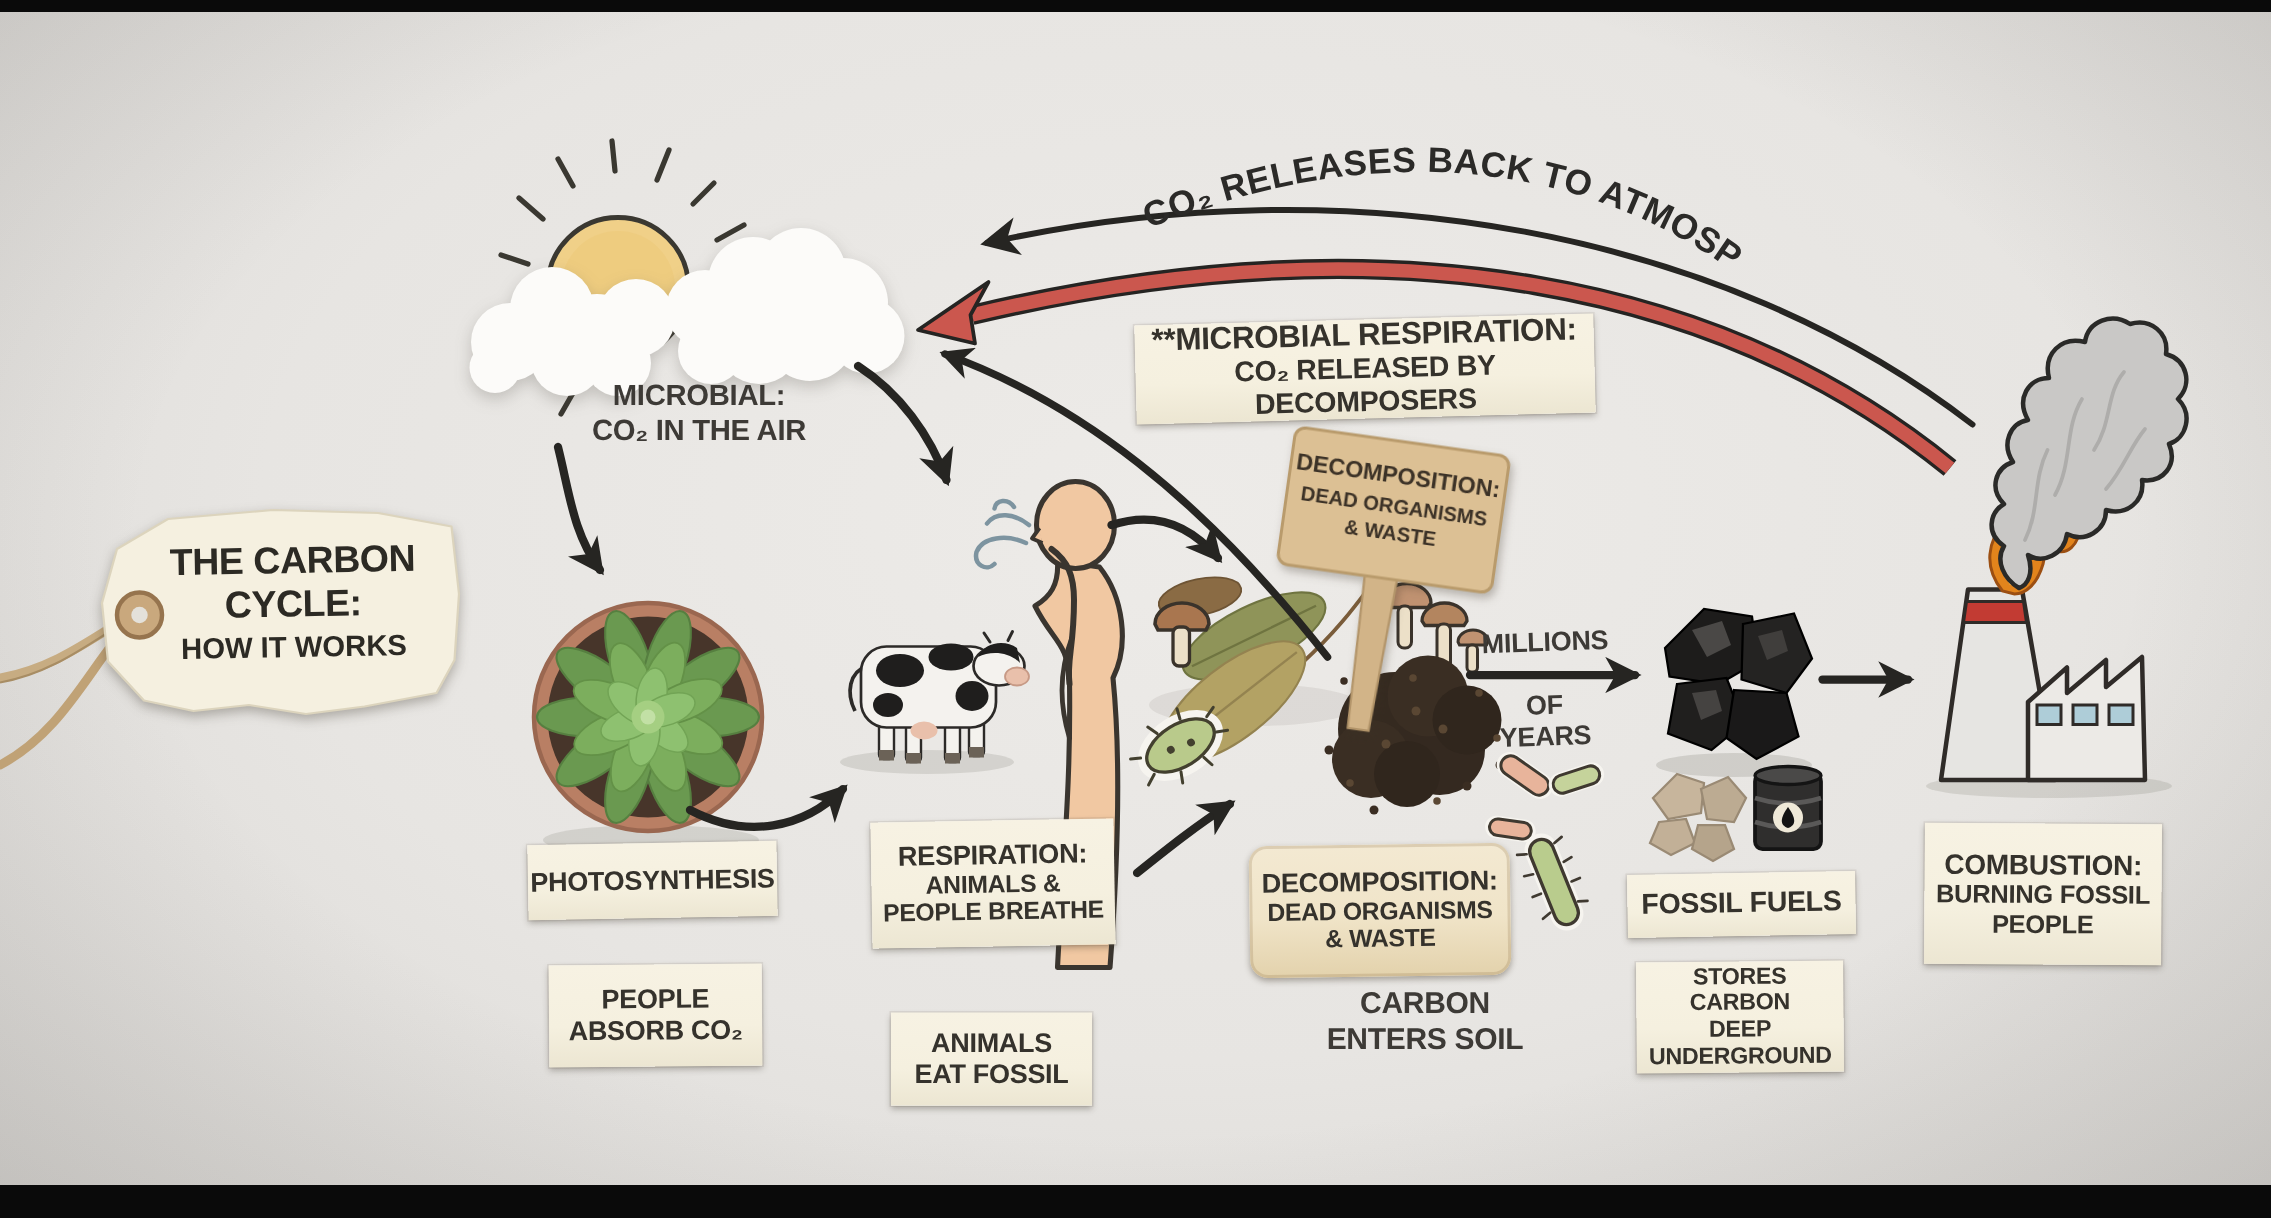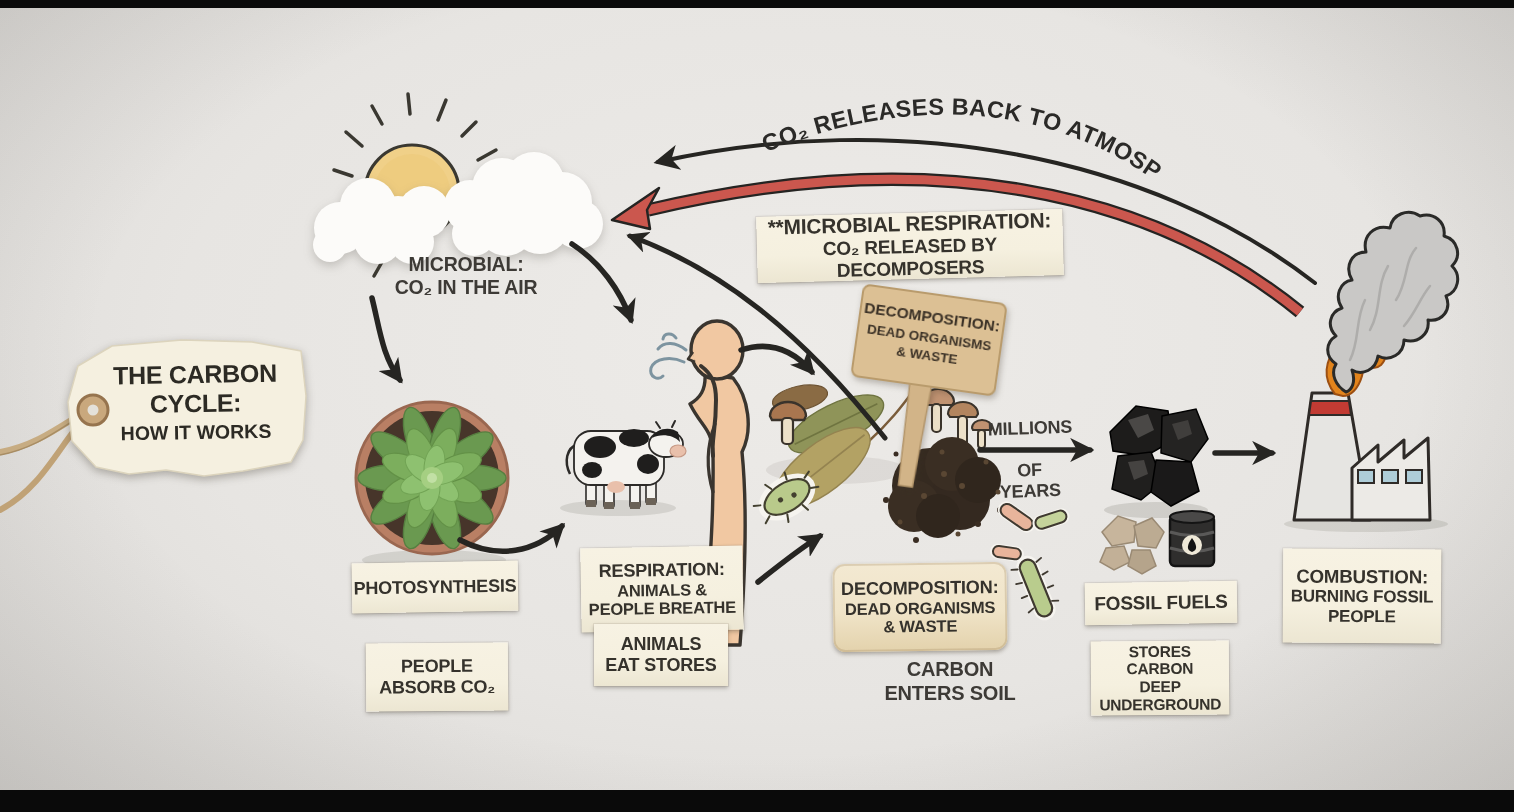--- a/index.html
+++ b/index.html
@@ -413,23 +413,23 @@
     <div class="paper-label" style="left:366px;top:643px;width:142px;height:68px;font-size:18px;transform:rotate(-.5deg);">
       <div>PEOPLE</div>
       <div>ABSORB CO₂</div>
     </div>
 
     <div class="paper-label" style="left:581px;top:547px;width:162px;height:84px;font-size:16.5px;transform:rotate(-1deg);">
       <div class="l1">RESPIRATION:</div>
       <div>ANIMALS &amp;</div>
       <div>PEOPLE BREATHE</div>
     </div>
-    <div class="paper-label" style="left:594px;top:624px;width:134px;height:62px;font-size:18px;">
+    <div class="paper-label" style="left:594px;top:675px;width:134px;height:62px;font-size:18px;">
       <div>ANIMALS</div>
-      <div>EAT STORES</div>
+      <div>EAT FOSSIL</div>
     </div>
 
     <div class="paper-label plaque" style="left:833px;top:563px;width:174px;height:88px;font-size:16.5px;transform:rotate(-.8deg);">
       <div class="l1">DECOMPOSITION:</div>
       <div>DEAD ORGANISMS</div>
       <div>&amp; WASTE</div>
     </div>
     <div class="bg-text" style="left:876px;top:658px;width:148px;font-size:20px;">CARBON
 ENTERS SOIL</div>
 

